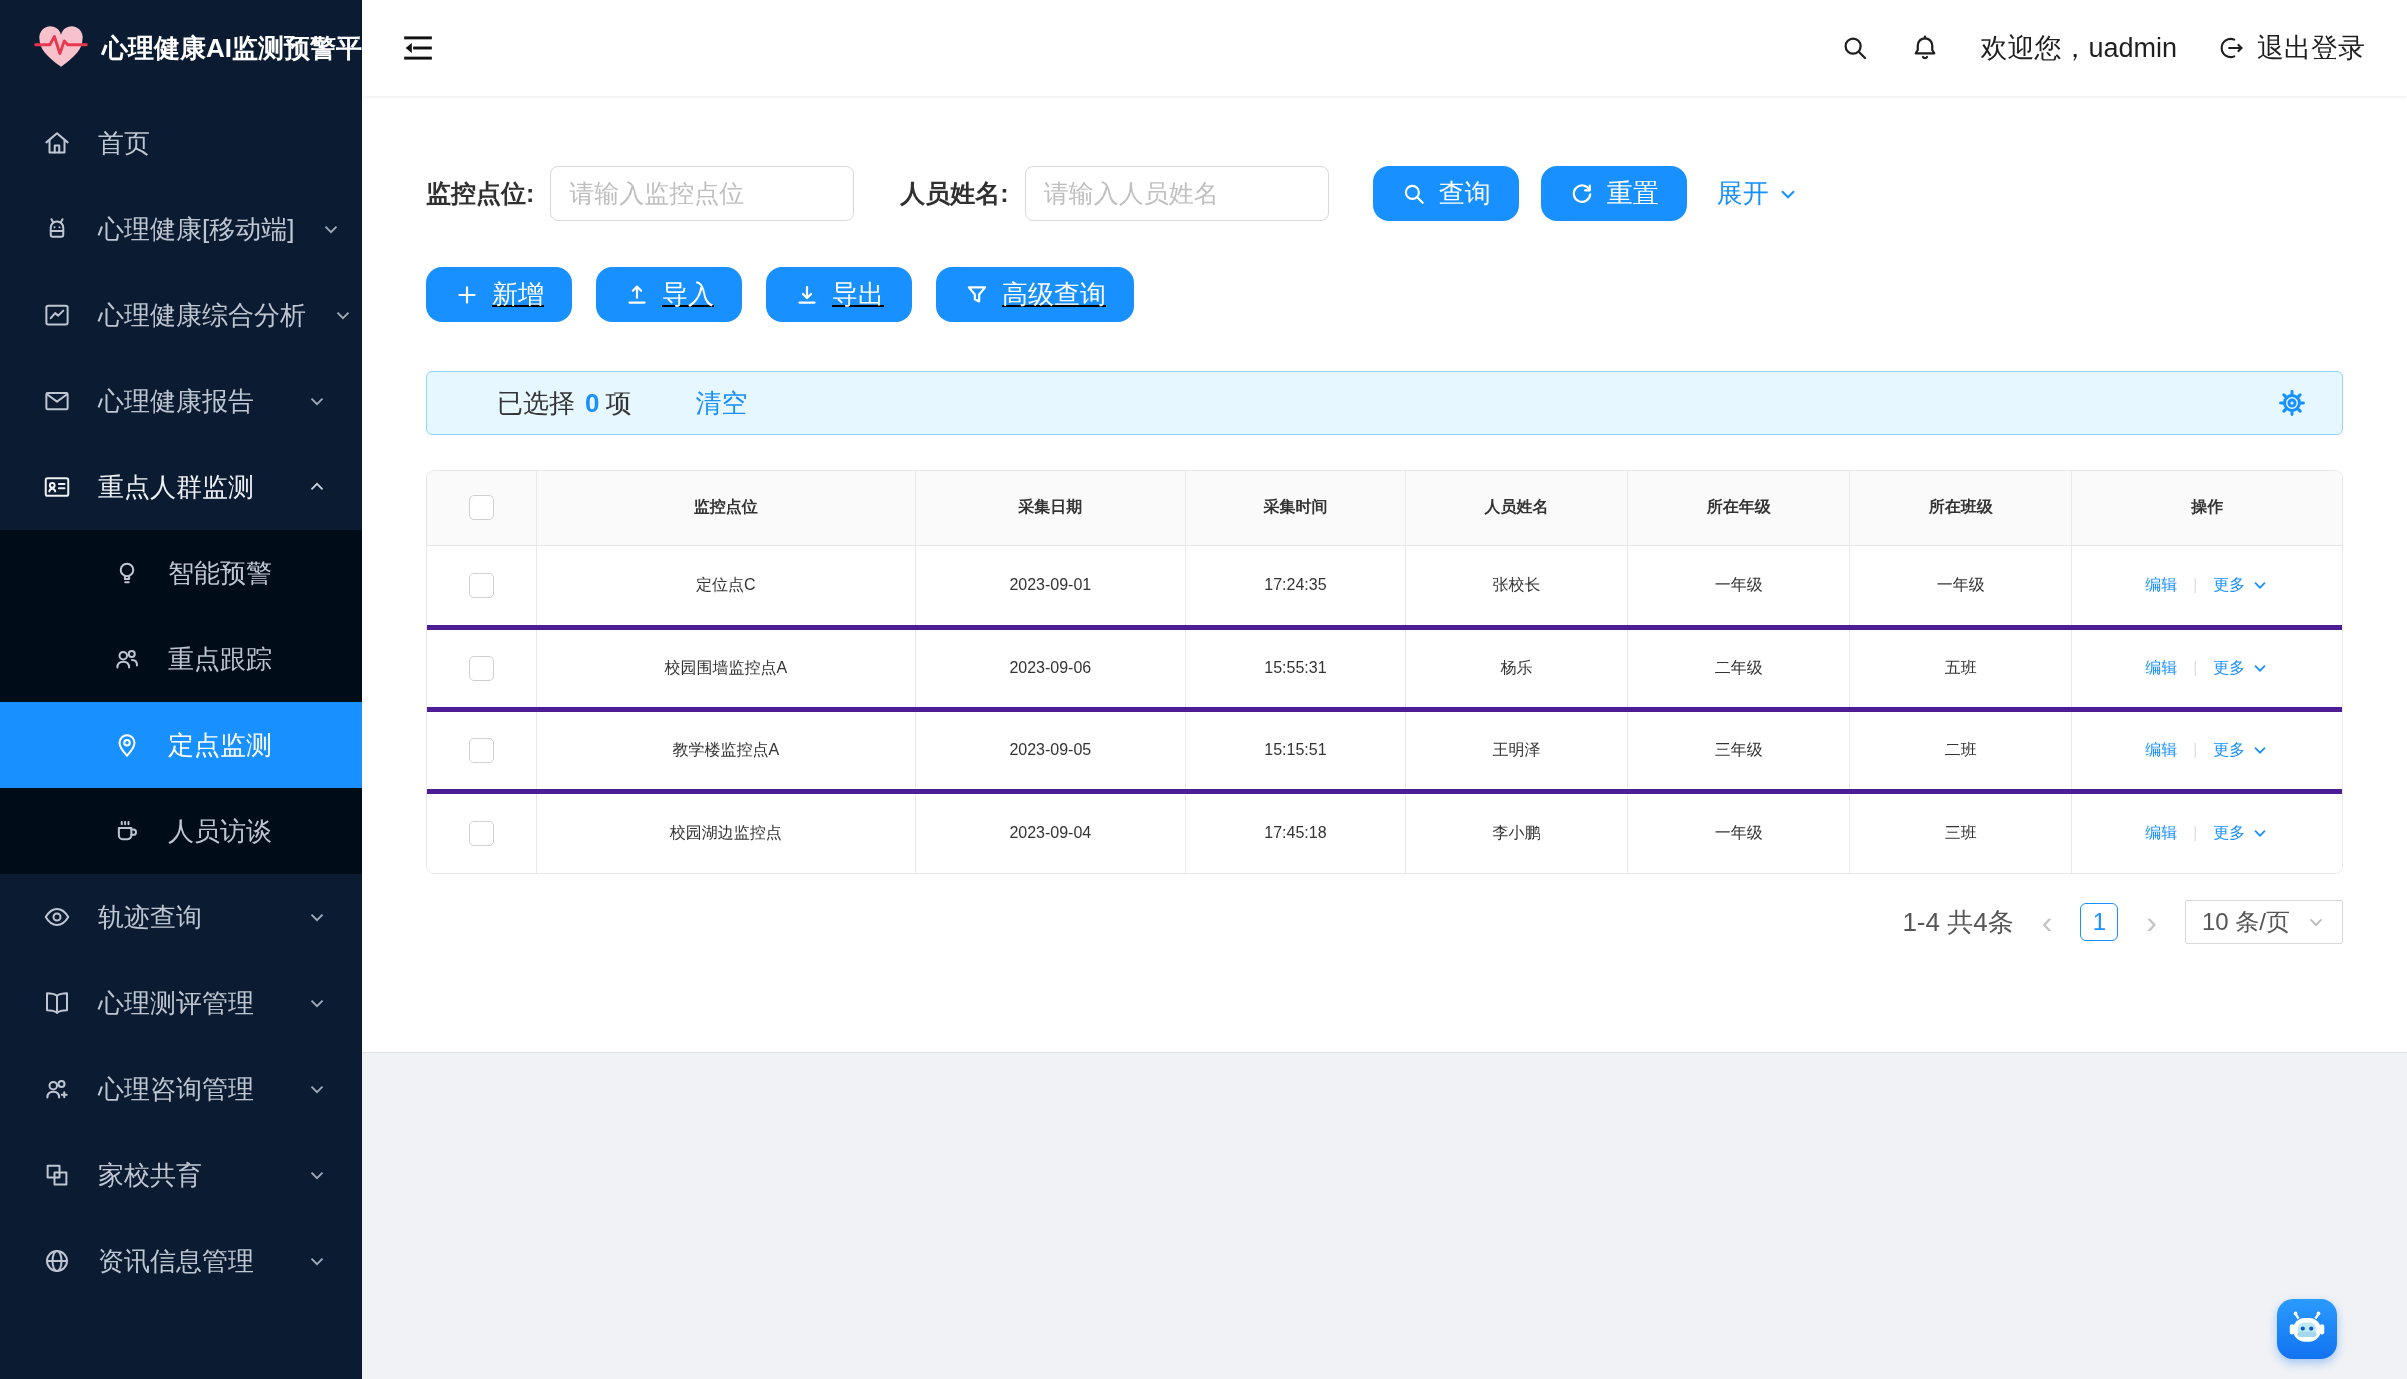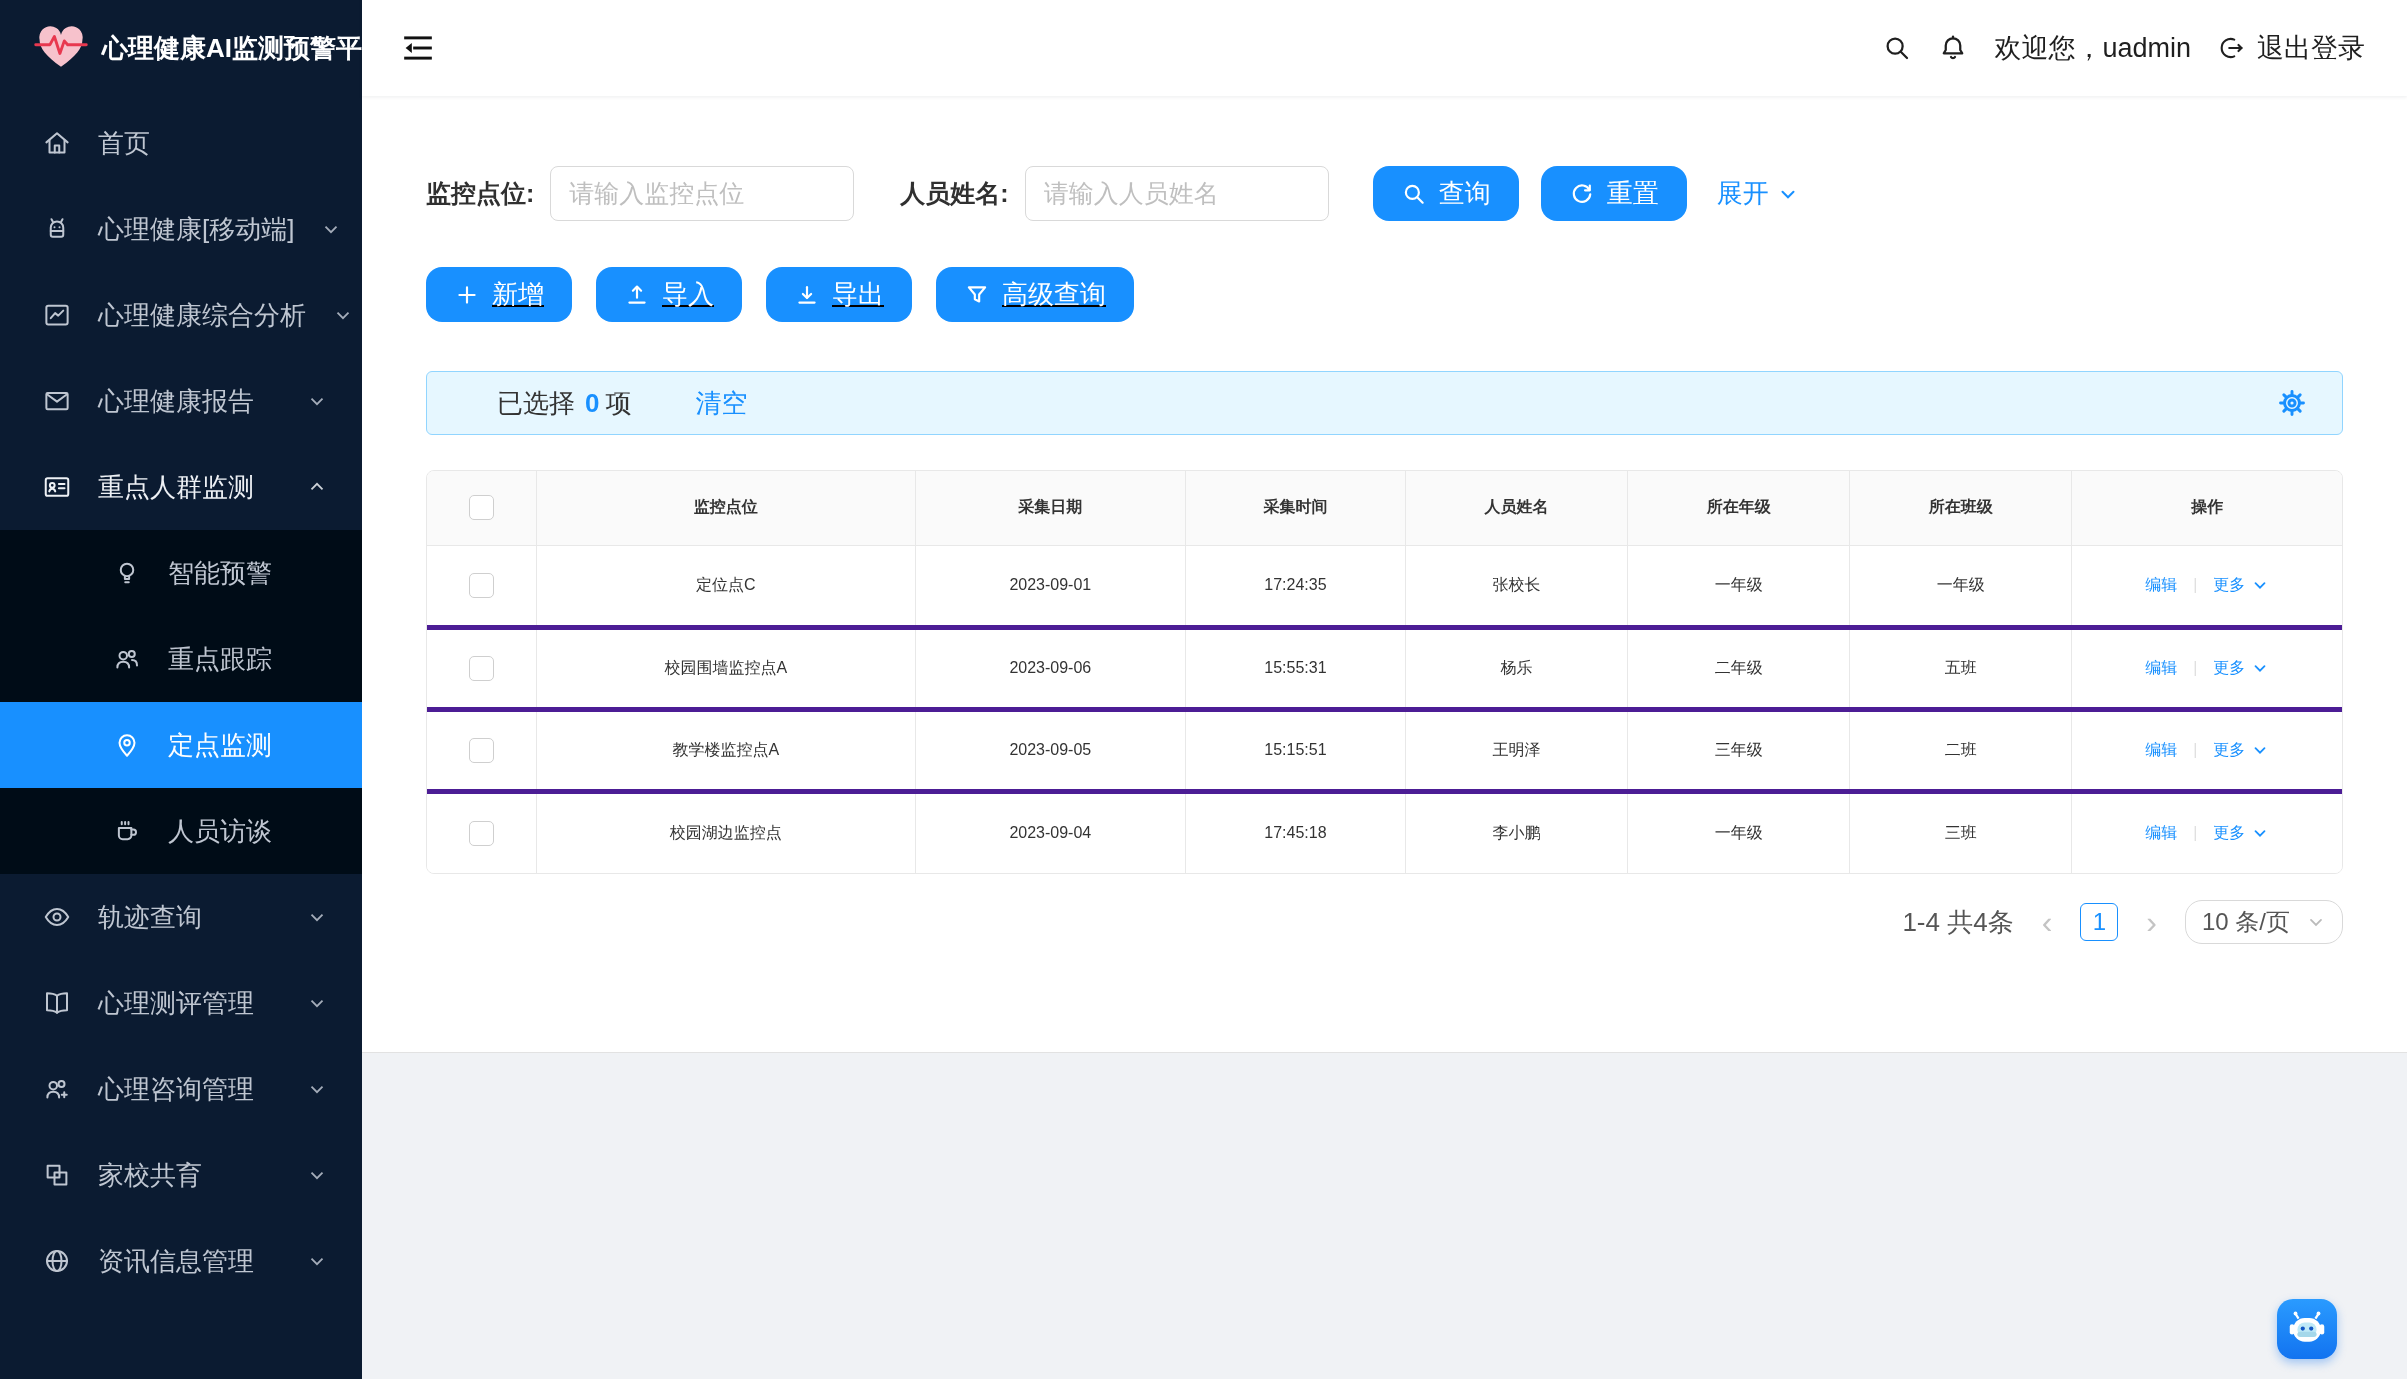--- a/index.html
+++ b/index.html
@@ -19,21 +19,21 @@
   .menu-item.expanded { color:#eef1f5; }
   .submenu { background:#000c17; }
   .sub-item { height:86px; display:flex; align-items:center; padding:0 34px 0 112px; gap:26px; color:#bfc6d1; font-size:26px; cursor:pointer; }
   .sub-item .ico { width:30px; height:30px; flex:none; }
   .sub-item.active { background:#1890ff; color:#ffffff; }
 
   
   .main { flex:1; display:flex; flex-direction:column; min-width:0; }
   .topbar { height:96px; flex:none; background:#ffffff; display:flex; align-items:center; padding:0 42px 0 38px; box-shadow:0 1px 4px rgba(0,21,41,.08); position:relative; z-index:2; }
   .collapse-btn { width:36px; height:36px; color:#111; cursor:pointer; }
-  .topbar-right { margin-left:auto; display:flex; align-items:center; gap:26px; color:#1f1f1f; }
+  .topbar-right { margin-left:auto; display:flex; align-items:center; gap:40px; color:#1f1f1f; }
   .tb-ico { width:30px; height:30px; color:#1f1f1f; cursor:pointer; }
   .welcome { font-size:27px; color:#1f1f1f; }
   .logout { display:flex; align-items:center; gap:12px; font-size:27px; color:#1f1f1f; cursor:pointer; }
   .logout .ico { width:28px; height:28px; }
 
   .content { background:#ffffff; height:956px; flex:none; padding:70px 64px 0 64px; }
 
   
   .filter-row { display:flex; align-items:center; margin-bottom:46px; }
   .f-label { font-size:25px; font-weight:bold; color:#303030; margin-right:16px; white-space:nowrap; }
@@ -67,21 +67,21 @@
   .op-cell { display:flex; align-items:center; justify-content:center; gap:0; }
   .op-link { color:#1890ff; cursor:pointer; }
   .op-sep { color:#e0e0e0; margin:0 16px; }
   .op-more { display:inline-flex; align-items:center; gap:6px; color:#1890ff; cursor:pointer; }
   .op-more .ico { width:18px; height:18px; }
 
   
   .pagination { display:flex; justify-content:flex-end; align-items:center; margin-top:26px; gap:24px; font-size:26px; color:#555; }
   .pg-arrow { font-size:32px; color:#c4c4c4; cursor:pointer; line-height:1; padding:0 4px; }
   .pg-current { width:38px; height:38px; border:1px solid #1890ff; border-radius:6px; color:#1890ff; background:#fff; display:flex; align-items:center; justify-content:center; font-size:24px; cursor:pointer; }
-  .pg-size { height:44px; border:1px solid #d9d9d9; border-radius:17px; background:#fff; display:flex; align-items:center; gap:16px; padding:0 16px; font-size:24px; color:#555; cursor:pointer; }
+  .pg-size { height:44px; border:1px solid #d9d9d9; border-radius:2px; background:#fff; display:flex; align-items:center; gap:16px; padding:0 16px; font-size:24px; color:#555; cursor:pointer; }
   .pg-size .ico { width:20px; height:20px; color:#bbb; }
 
   
   .bottom { flex:1; background:#f0f2f5; border-top:1px solid #e2e2e2; position:relative; }
   .robot-btn { position:absolute; right:70px; bottom:20px; width:60px; height:60px; border-radius:16px; background:linear-gradient(180deg,#2a9bff,#1273f0); display:flex; align-items:center; justify-content:center; cursor:pointer; box-shadow:0 4px 10px rgba(18,115,240,.35); }
 </style>
 </head>
 <body>
 
 <aside class="sidebar">

